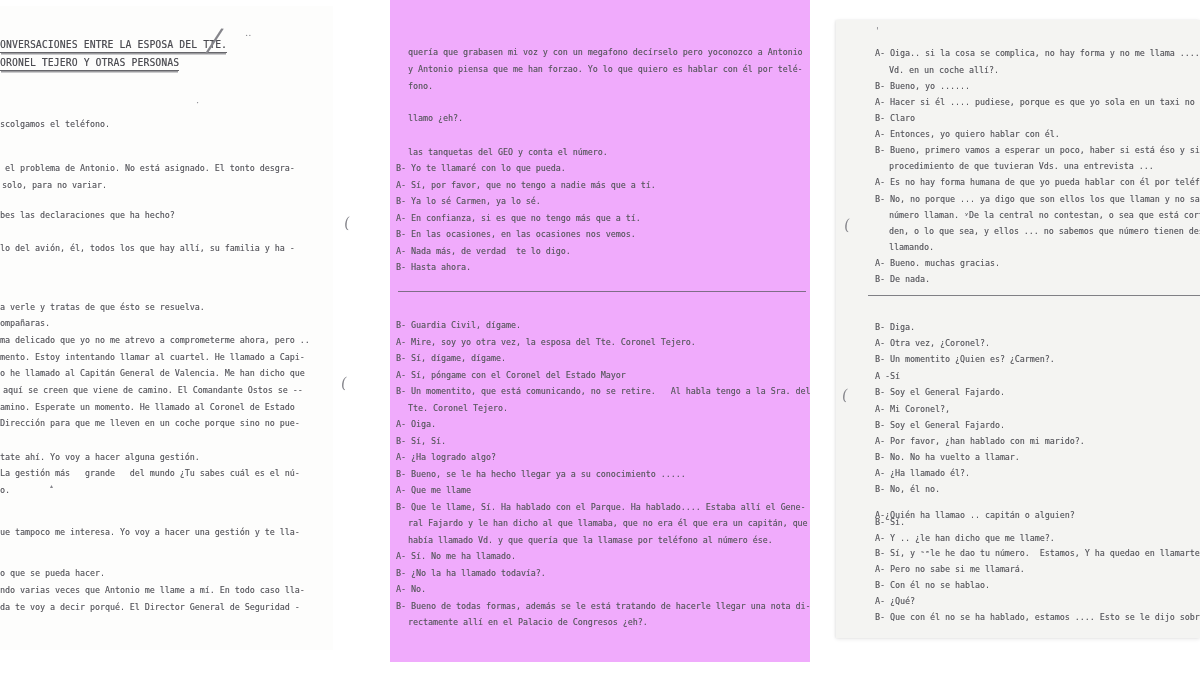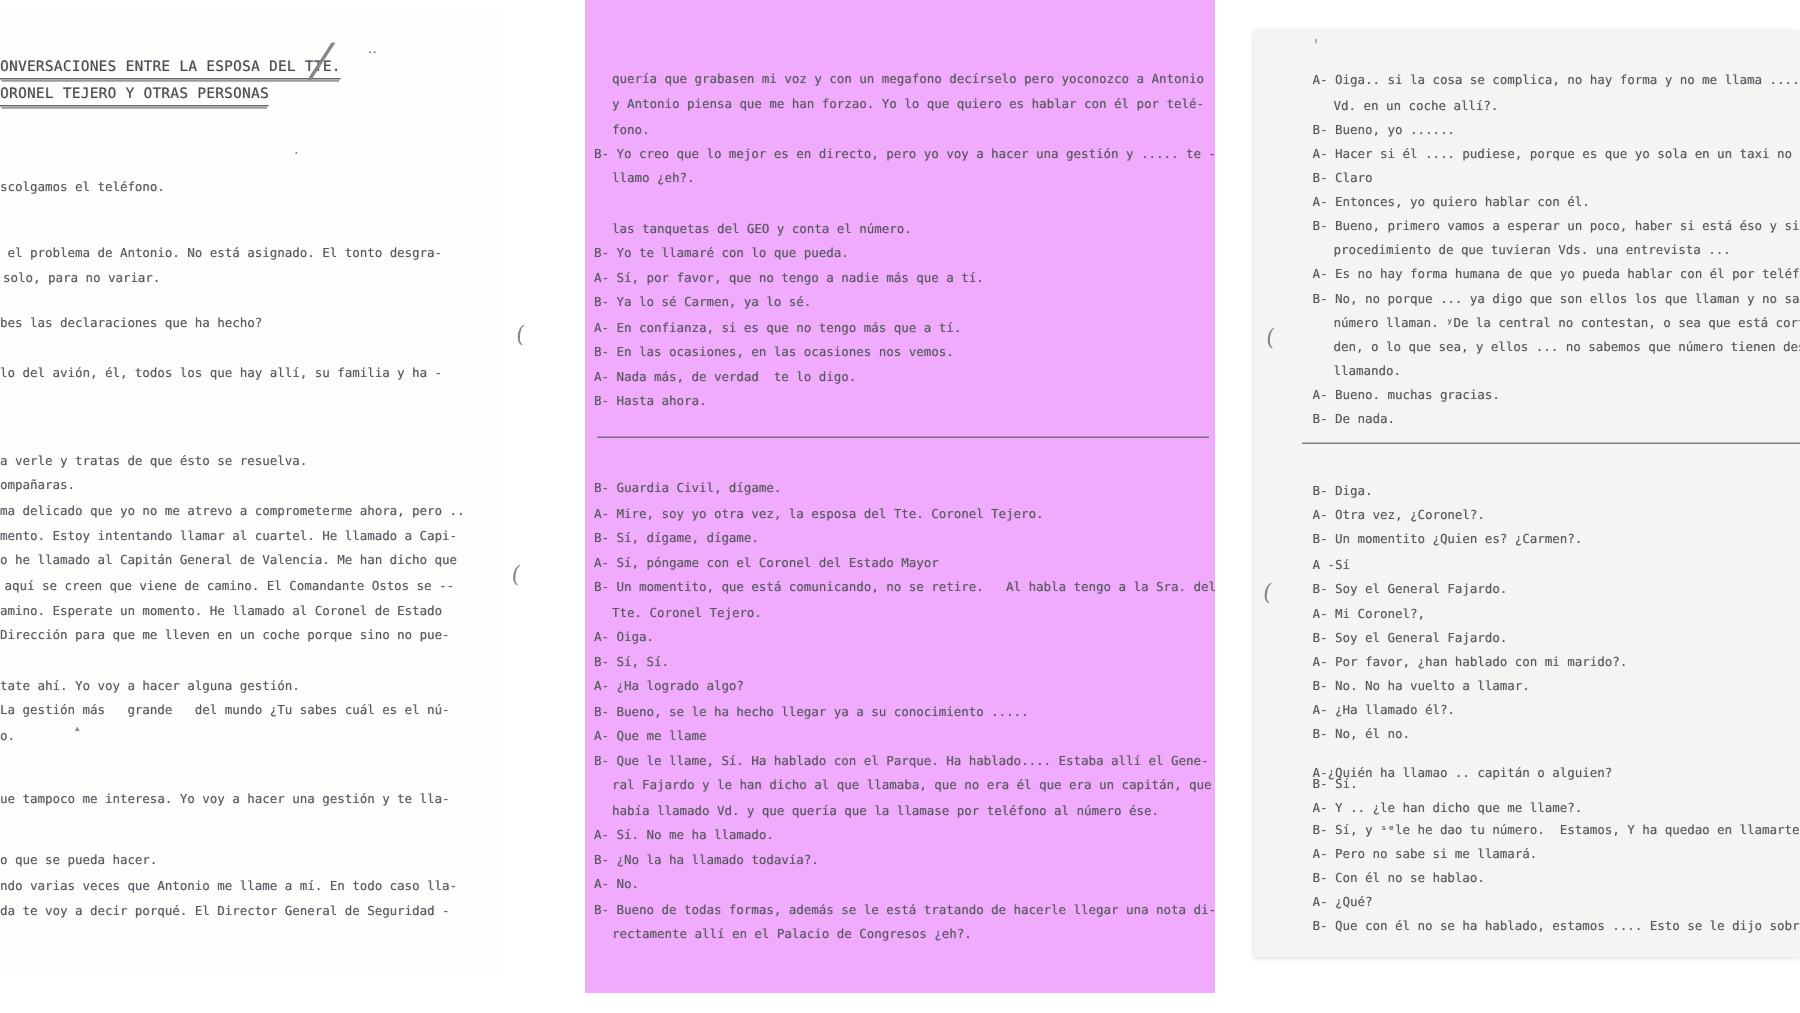--- a/index.html
+++ b/index.html
@@ -61,21 +61,20 @@
     <div class="tl" style="left: 0px; top: 521px;">ue tampoco me interesa. Yo voy a hacer una gestión y te lla-</div>
     <div class="tl" style="left: 0px; top: 562px;">o que se pueda hacer.</div>
     <div class="tl" style="left: 0px; top: 579px;">ndo varias veces que Antonio me llame a mí. En todo caso lla-</div>
     <div class="tl" style="left: 0px; top: 596px;">da te voy a decir porqué. El Director General de Seguridad -</div>
   </div>
 
 <div class="page" id="page-middle">
     <div class="tl" style="left: 18px; top: 47px;">quería que grabasen mi voz y con un megafono decírselo pero yoconozco a Antonio</div>
     <div class="tl" style="left: 18px; top: 64px;">y Antonio piensa que me han forzao. Yo lo que quiero es hablar con él por telé-</div>
     <div class="tl" style="left: 18px; top: 81px;">fono.</div>
-    <div class="tl" style="left: 6px; top: 97px;">B- Yo creo que lo mejor es en directo, pero yo voy a hacer una gestión y ..... te -</div>
     <div class="tl" style="left: 18px; top: 113px;">llamo ¿eh?.</div>
     <div class="tl" style="left: 18px; top: 147px;">las tanquetas del GEO y conta el número.</div>
     <div class="tl" style="left: 6px; top: 163px;">B- Yo te llamaré con lo que pueda.</div>
     <div class="tl" style="left: 6px; top: 180px;">A- Sí, por favor, que no tengo a nadie más que a tí.</div>
     <div class="tl" style="left: 6px; top: 196px;">B- Ya lo sé Carmen, ya lo sé.</div>
     <div class="tl" style="left: 6px; top: 213px;">A- En confianza, si es que no tengo más que a tí.</div>
     <div class="tl" style="left: 6px; top: 229px;">B- En las ocasiones, en las ocasiones nos vemos.</div>
     <div class="tl" style="left: 6px; top: 246px;">A- Nada más, de verdad  te lo digo.</div>
     <div class="tl" style="left: 6px; top: 262px;">B- Hasta ahora.</div>
     <div class="tl" style="left: 6px; top: 320px;">B- Guardia Civil, dígame.</div>

